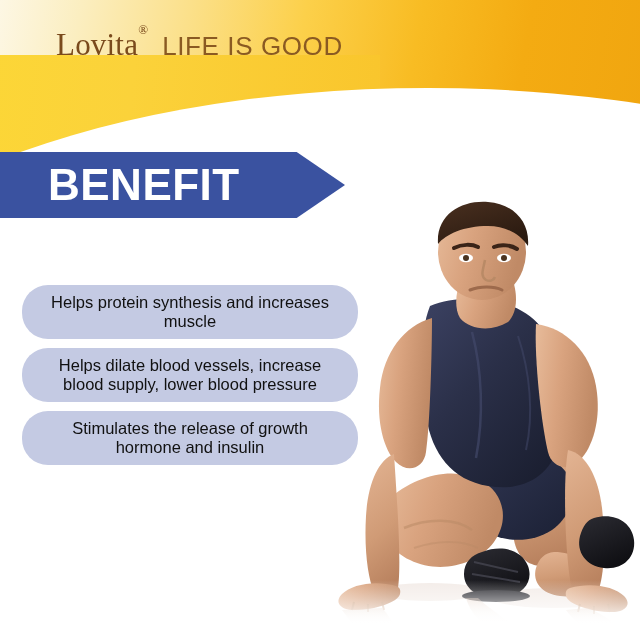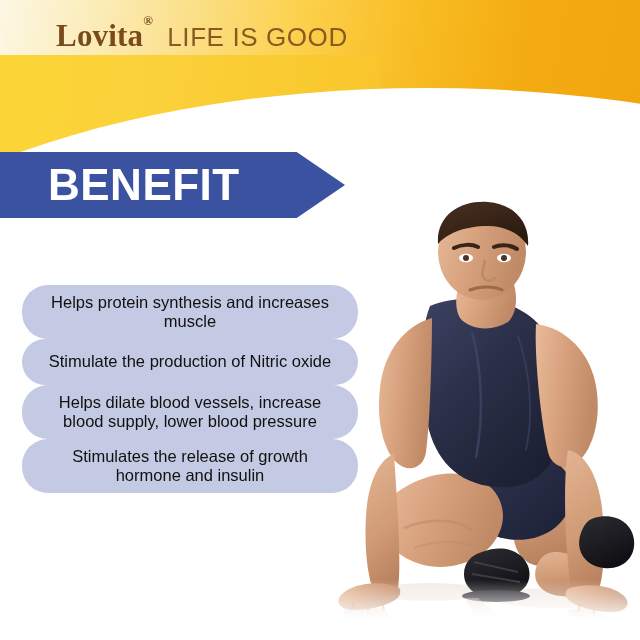--- a/index.html
+++ b/index.html
@@ -67,24 +67,25 @@
     left: 56px;
     top: 18px;
     display: flex;
     align-items: baseline;
     gap: 14px;
     white-space: nowrap;
   }
   .brand {
     font-family: "Liberation Serif", serif;
     font-size: 31px;
-    font-weight: 700;
+    font-weight: 400;
     color: #7a4a1c;
     letter-spacing: 0.2px;
     position: relative;
+    margin-top: 9px;
   }
   .brand-reg {
     font-family: "Liberation Serif", serif;
     font-size: 13px;
     color: #7a4a1c;
     vertical-align: super;
     position: relative;
     top: -10px;
     left: 0px;
   }
@@ -129,20 +130,21 @@
   
   .pill-list {
     position: absolute;
     left: 22px;
     top: 285px;
     width: 336px;
   }
   .pill {
     background: #c4cae3;
     border-radius: 26px;
+    margin-bottom: 9px;
     padding: 8px 16px;
     box-sizing: border-box;
     min-height: 46px;
     display: flex;
     align-items: center;
     justify-content: center;
     text-align: center;
   }
   .pill-text {
     font-family: "Liberation Sans", sans-serif;
@@ -288,23 +290,20 @@
       <path d="M144 398 C 150 418, 166 430, 184 434 L 200 434 C 186 420, 166 408, 156 398 Z" fill="url(#reflG)"></path>
     </svg>
   </div>
   <div class="reflection-fade"></div>
 
   <div class="pill-list">
     <div class="pill">
       <span class="pill-text">Helps protein synthesis and increases muscle</span>
     </div>
     <div class="pill">
-      <span class="pill-text">Stimulate the production of Nitric oxide</span>
-    </div>
-    <div class="pill">
       <span class="pill-text">Helps dilate blood vessels, increase blood supply, lower blood pressure</span>
     </div>
     <div class="pill">
       <span class="pill-text">Stimulates the release of growth hormone and insulin</span>
     </div>
   </div>
 
 </div>
 
 </body></html>

